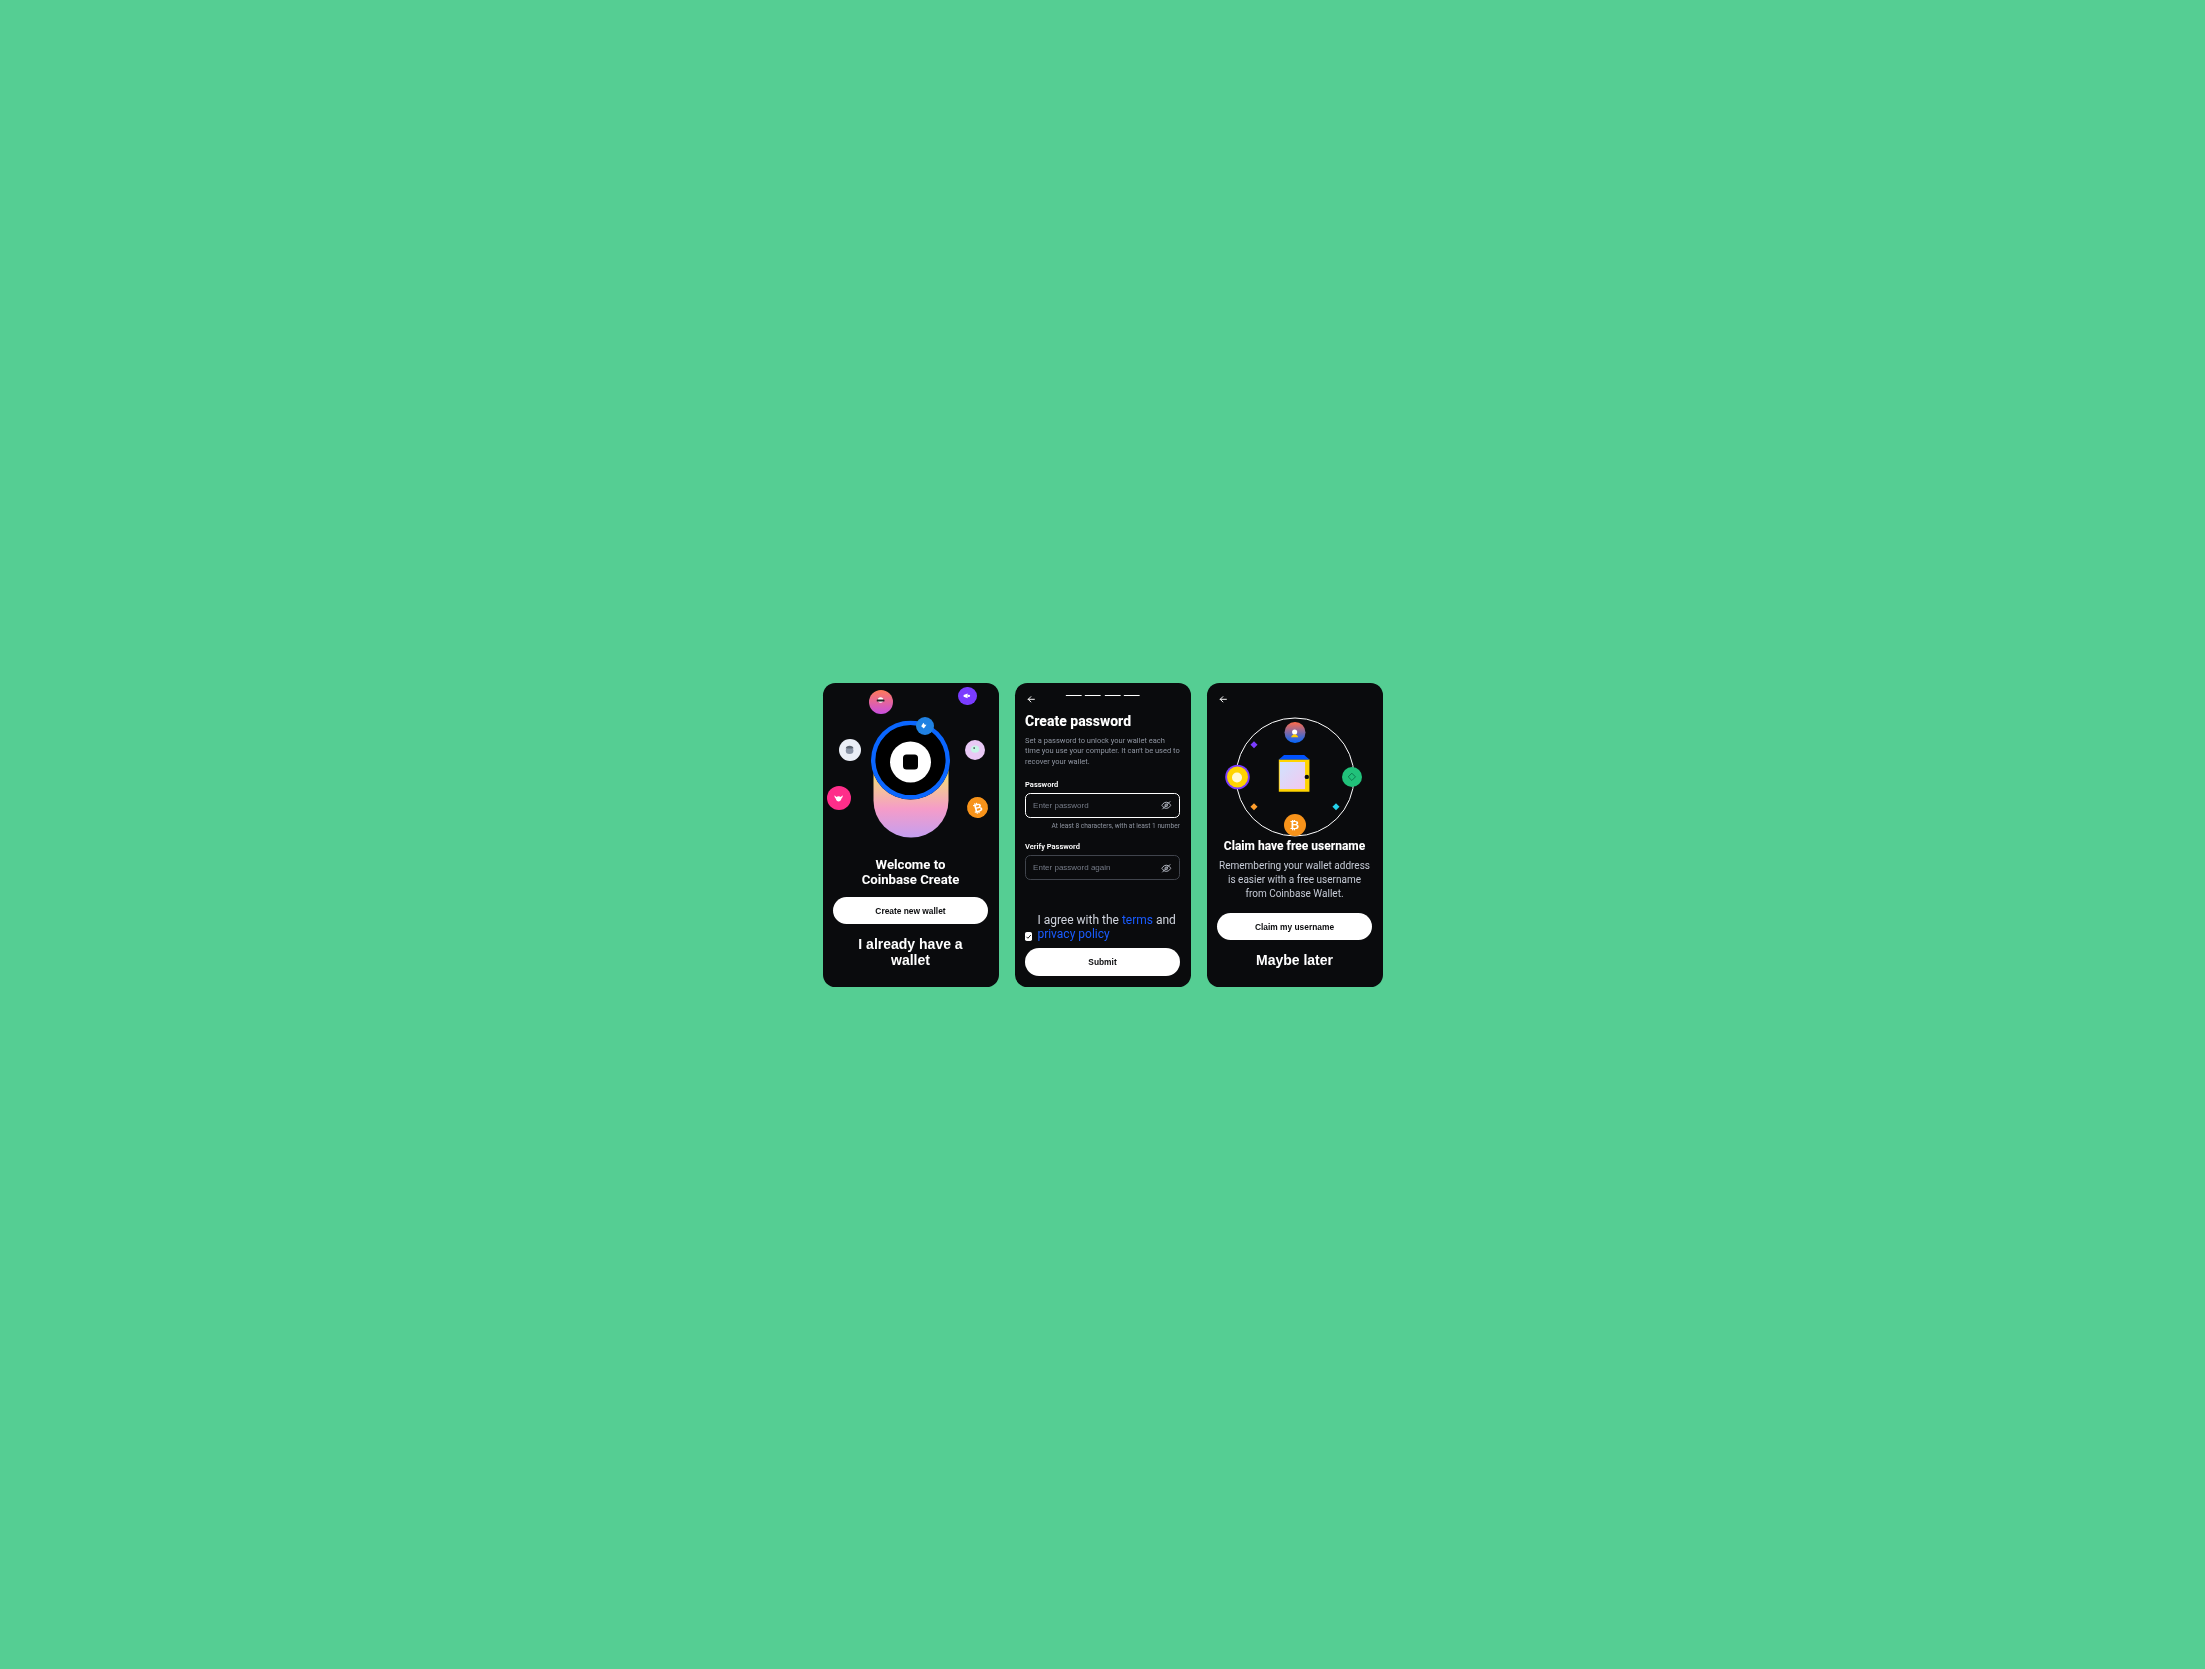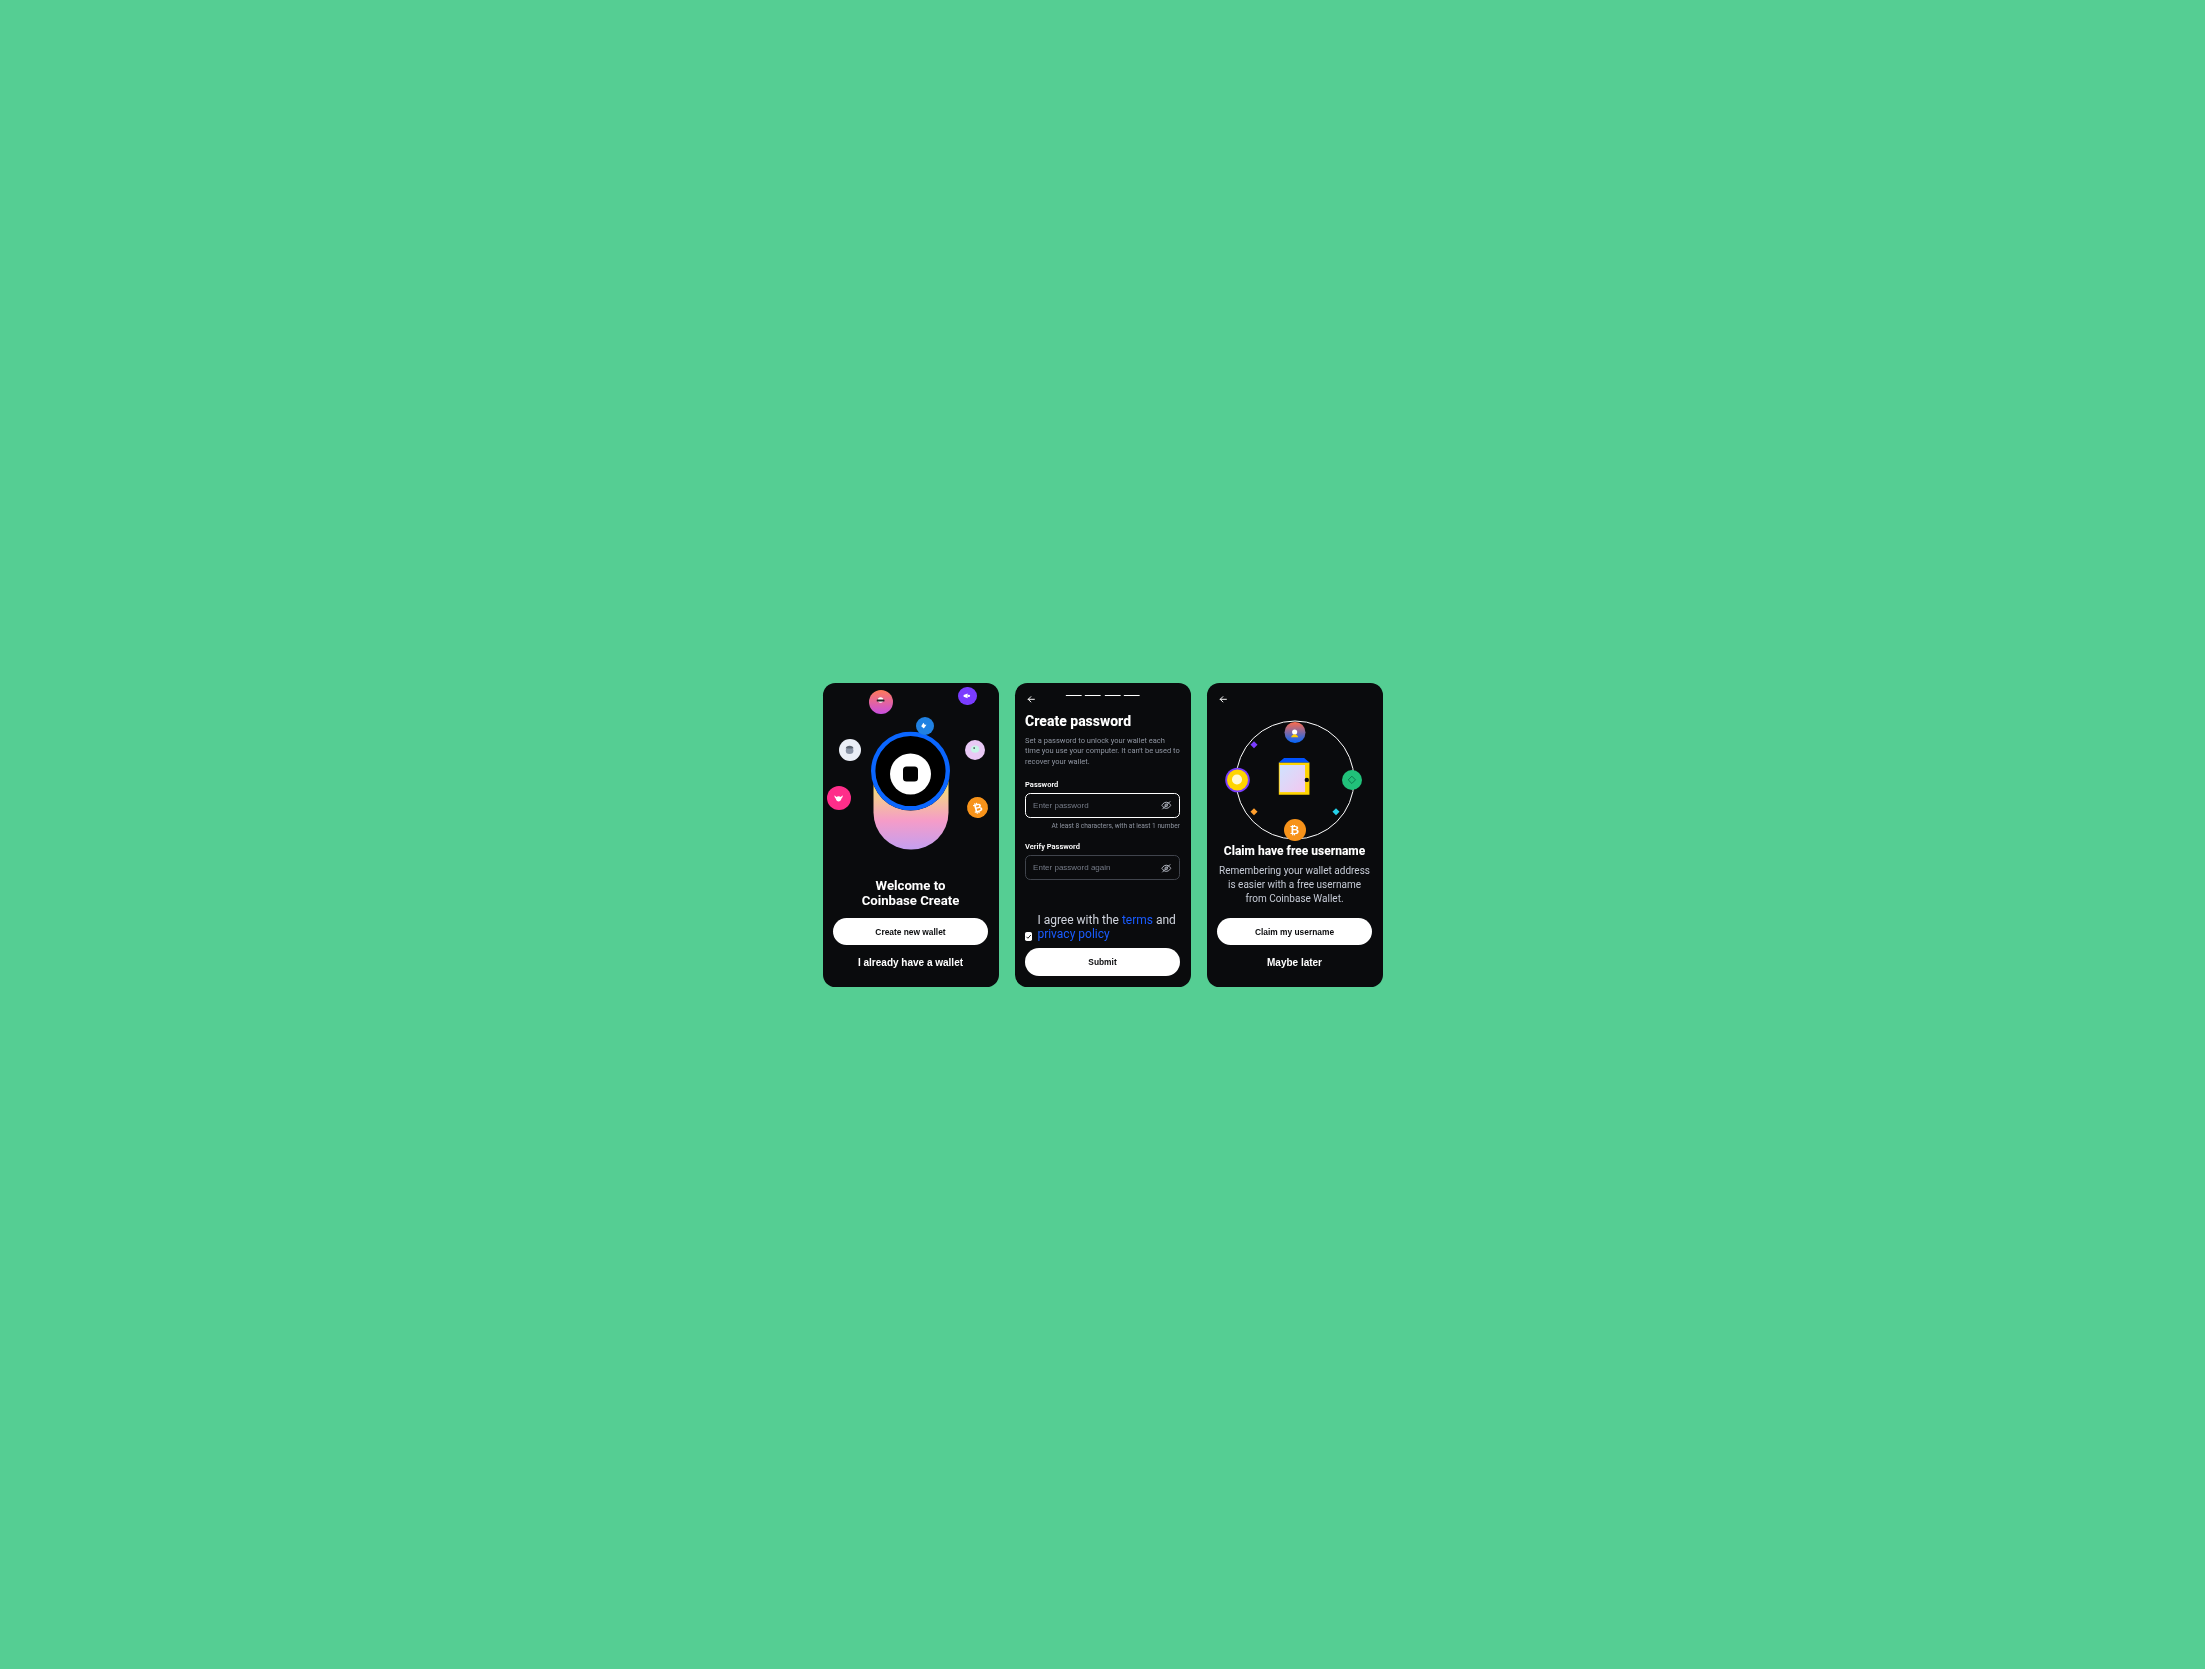--- a/index.html
+++ b/index.html
@@ -94,21 +94,21 @@
     font-size:8.4px;
     font-weight:600;
     cursor:pointer;
   }
   .ghost-btn {
     width:100%;
     background:transparent;
     color:#fff;
     border:none;
     padding:8px;
-    font-size:10px;
+    font-size:14px;
     font-weight:600;
     cursor:pointer;
     margin-top:3.5px;
   }
 
   
   .topbar { display:flex; align-items:center; gap:8.8px; height:12.3px; margin-bottom:8px; }
   .back {
     width:12.3px; height:12.3px; cursor:pointer;
     display:flex; align-items:center; justify-content:center;

